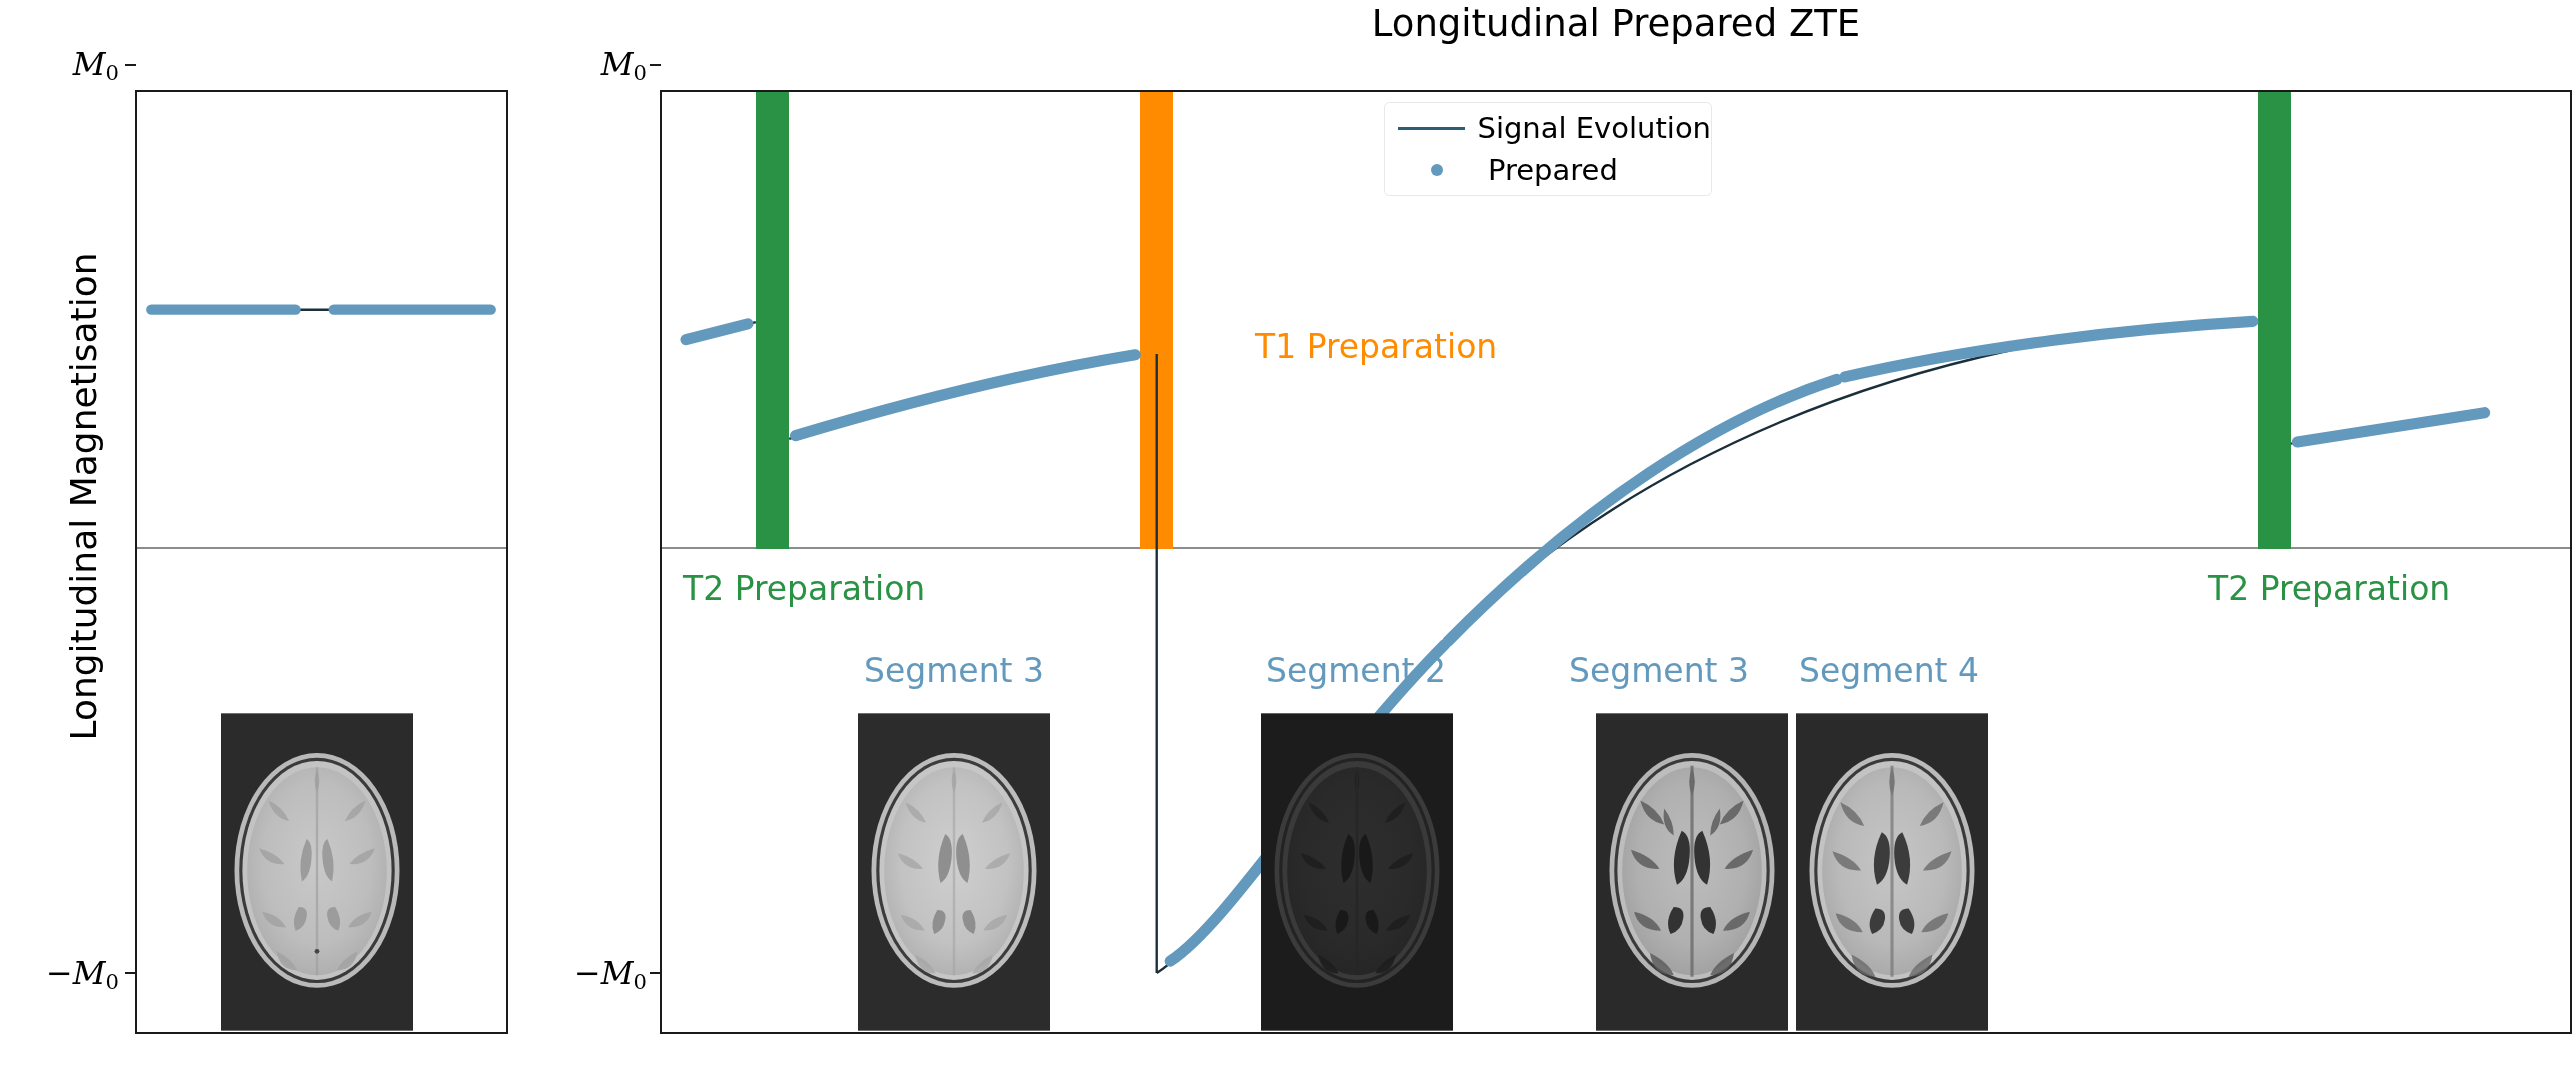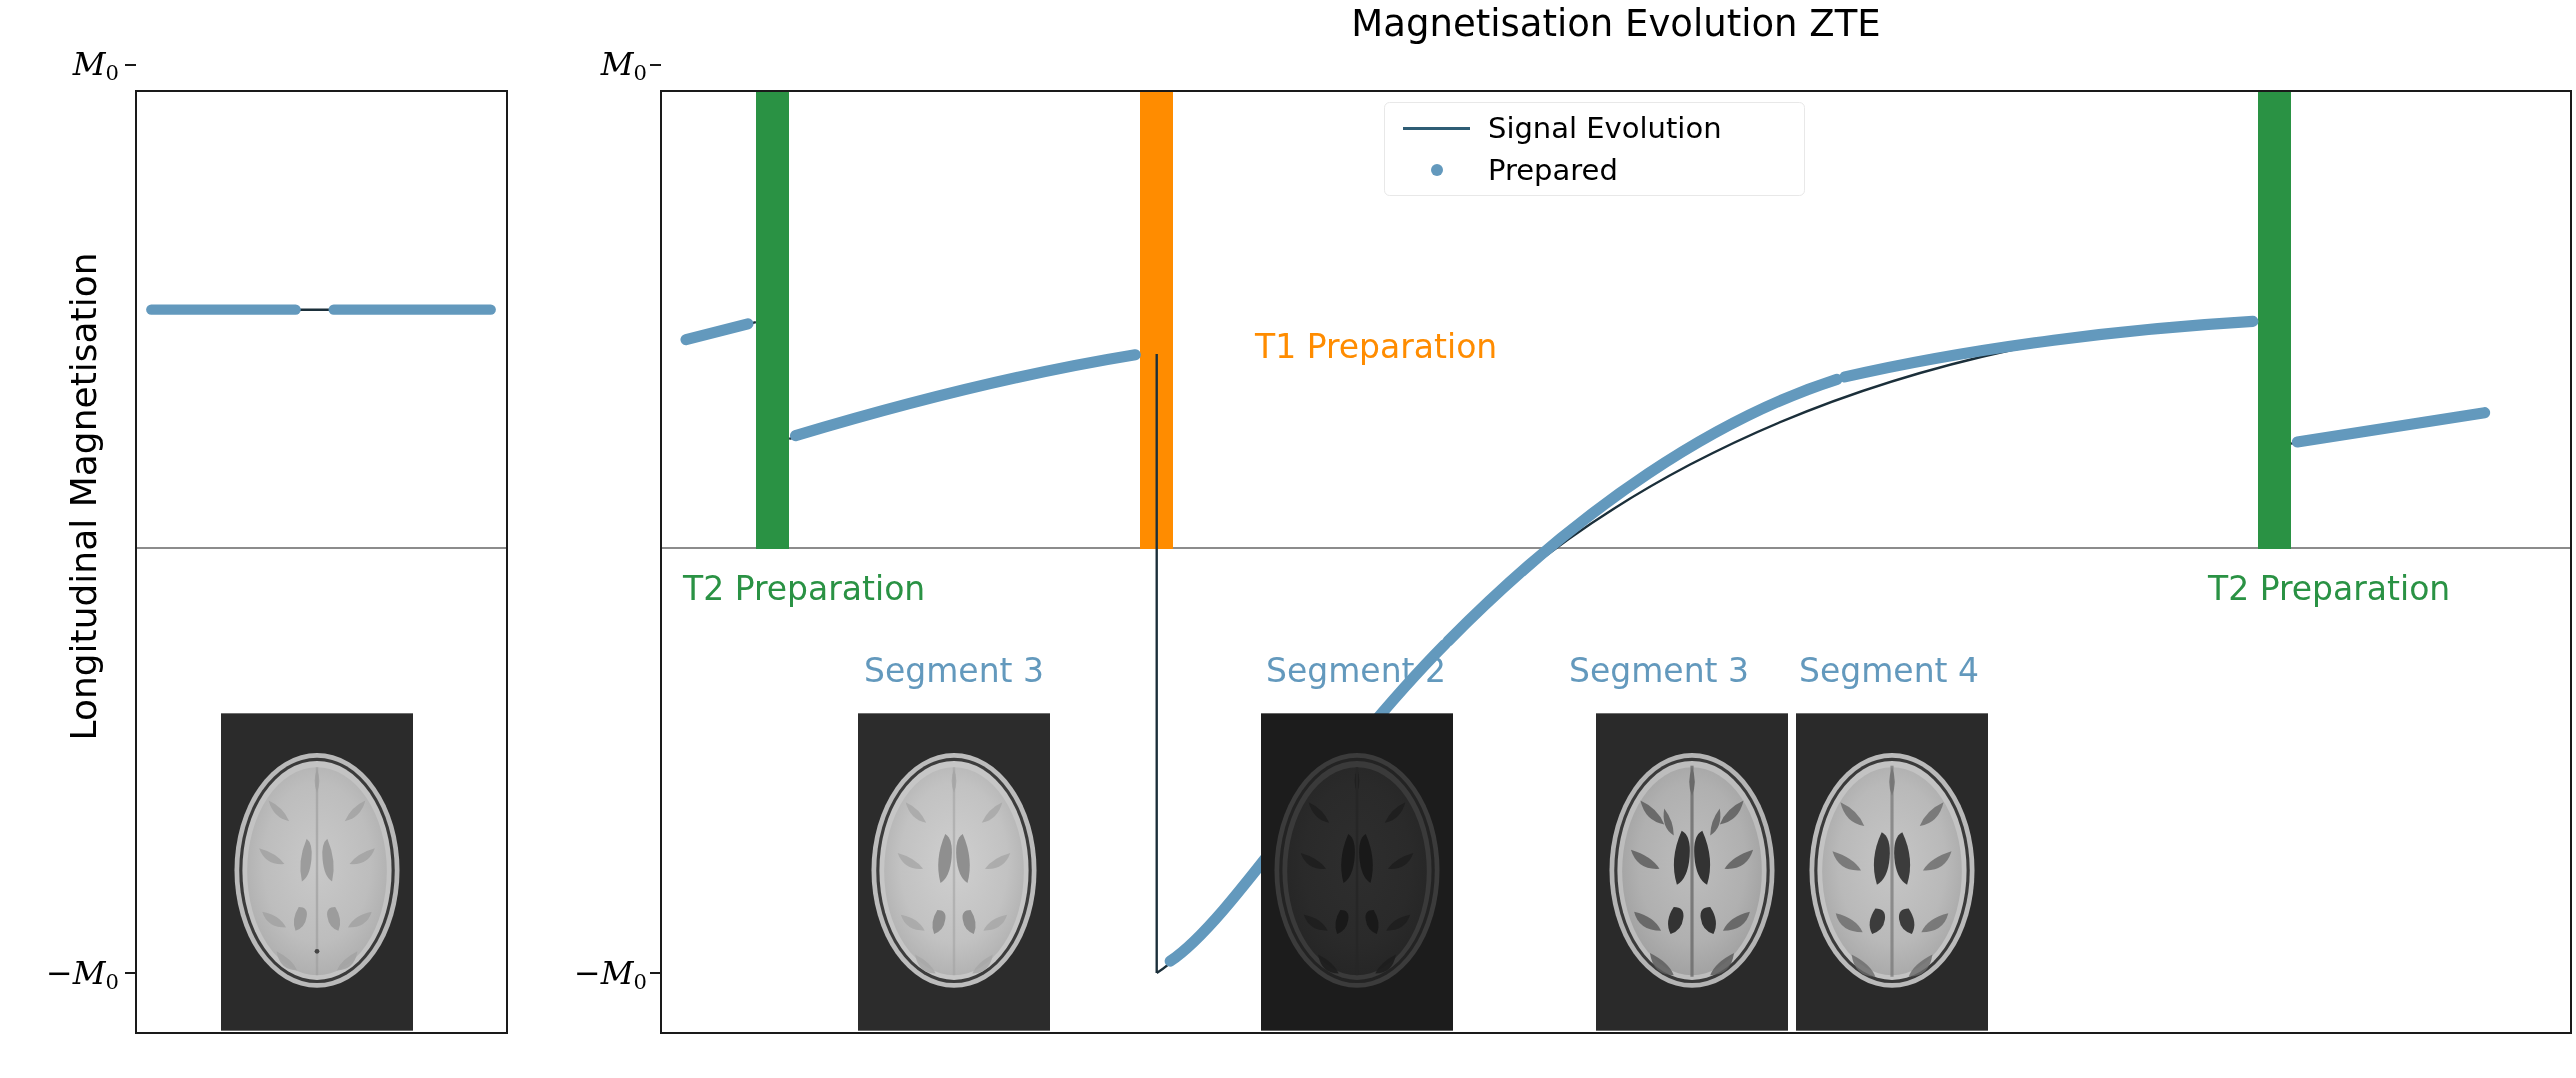--- a/index.html
+++ b/index.html
@@ -88,21 +88,21 @@
     font-size:33px;
     color:#6399bd;
     white-space:nowrap;
     text-align:center;
   }
 
   
   #legend{
     position:absolute;
     left:1384px;top:102px;
-    width:421px;height:94px;
+    width:328px;height:94px;
     background:#ffffff;
     border:1.6px solid #e8e8e8;
     border-radius:5.6px;
     box-sizing:border-box;
   }
   .legend-row{
     position:absolute;left:0;right:0;height:41px;
     display:flex;align-items:center;
   }
   .legend-key{
@@ -114,21 +114,21 @@
 
   
   .brain{position:absolute;}
   .brain svg{display:block;}
 </style>
 </head>
 <body>
 
 <div class="fig">
 
-  <div class="panel-title" id="title-right">Magnetisation Evolution ZTE</div>
+  <div class="panel-title" id="title-right">Longitudinal Prepared ZTE</div>
 
   <div id="ylabel">Longitudinal Magnetisation</div>
 
   <div class="ytick" style="left:-8px;top:45px;width:127px;">M<sub>0</sub></div>
   <div class="tickmark" style="left:125px;top:64px;"></div>
   <div class="ytick" style="left:-36px;top:954px;width:155px;">−M<sub>0</sub></div>
   <div class="tickmark" style="left:125px;top:972px;"></div>
 
   <div class="ytick" style="left:516px;top:45px;width:131px;">M<sub>0</sub></div>
   <div class="tickmark" style="left:650px;top:64px;"></div>

